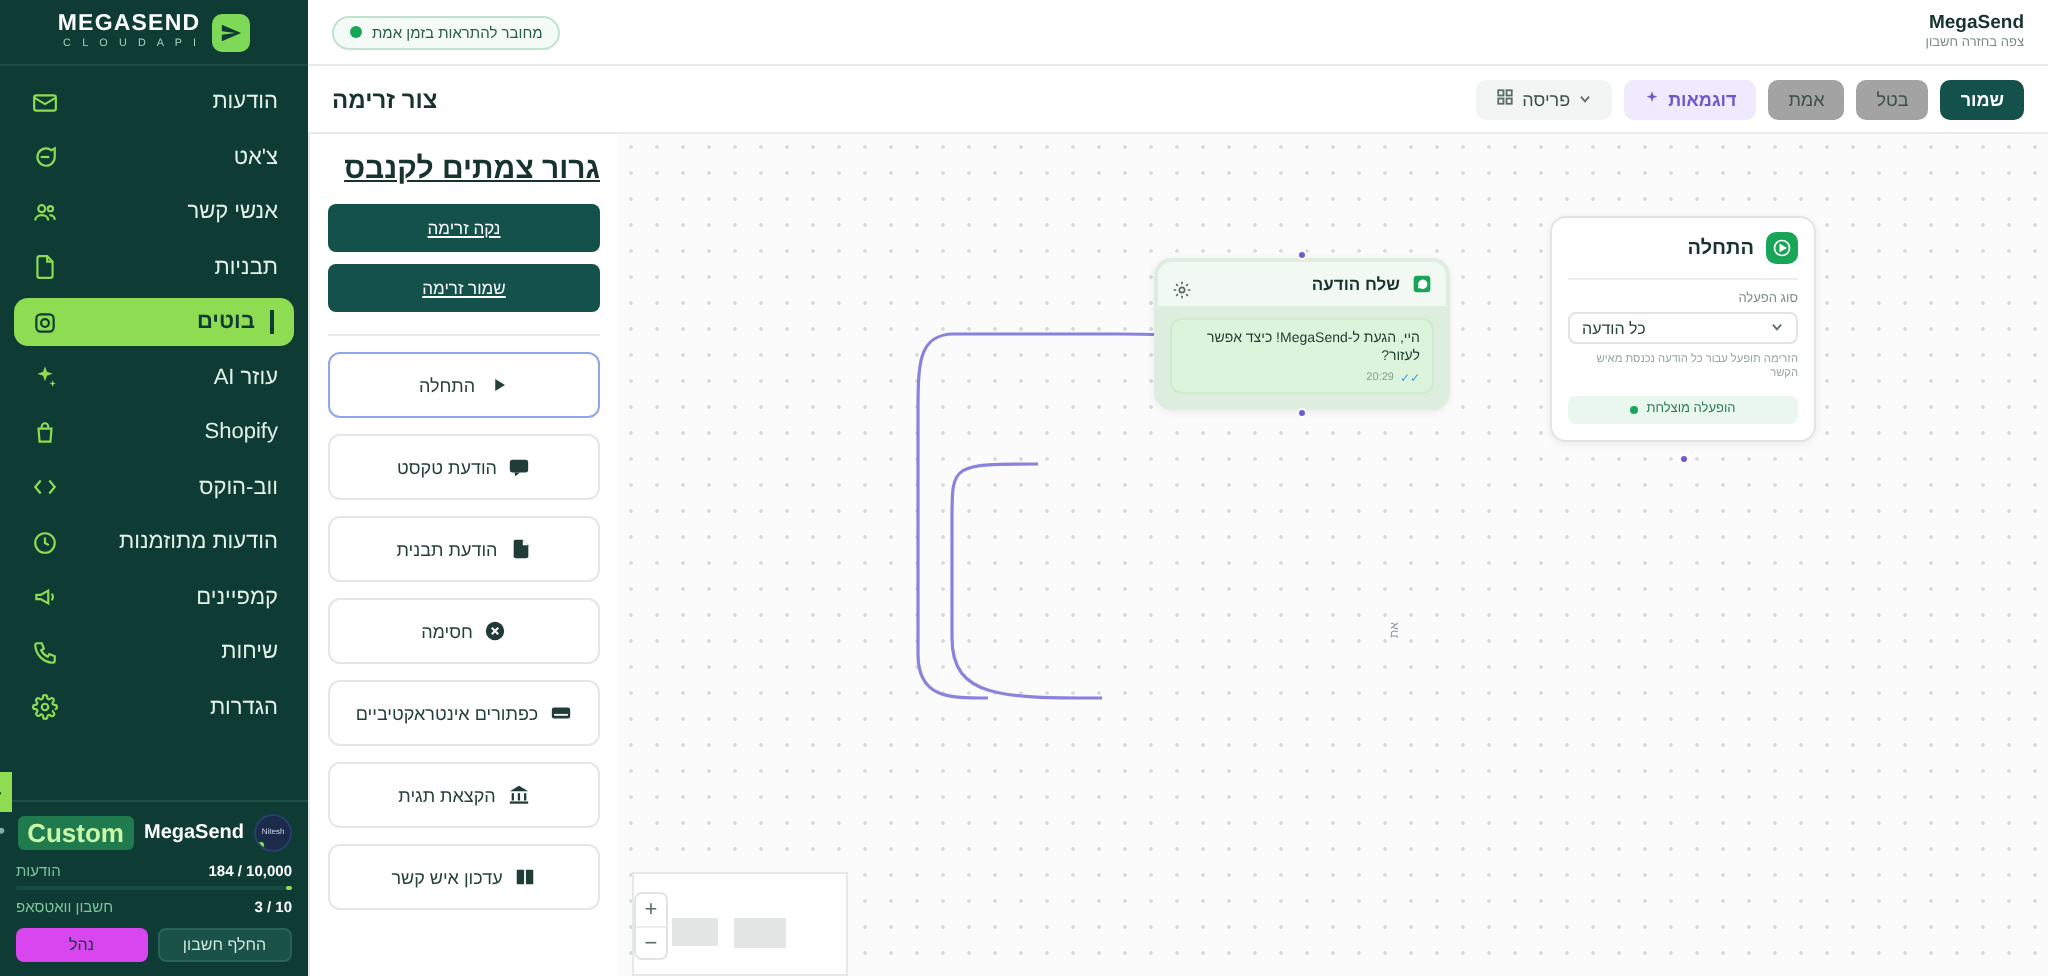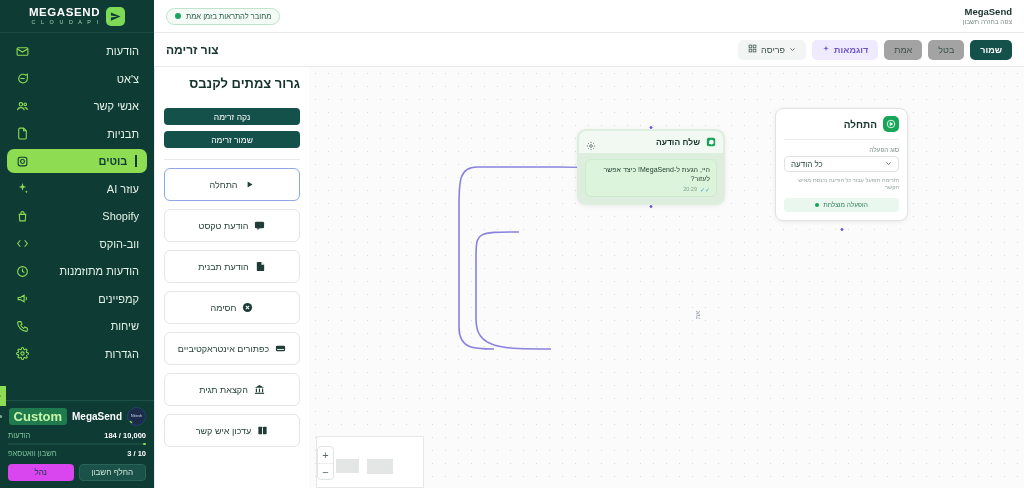--- a/index.html
+++ b/index.html
@@ -150,25 +150,25 @@
   .content { flex: 1 1 auto; display: flex; flex-direction: row-reverse; min-height: 0; }
 
   
   .palette {
     width: 155px; flex: none; background: #ffffff;
     border-left: 1px solid #e7eaea;
     display: flex; flex-direction: column;
     padding: 9px 9px 0 9px;
     overflow: hidden;
   }
-  .pal-title { font-size: 13px; font-weight: bold; color: #17332d; margin-bottom: 17px; text-align: right; }
+  .pal-title { font-size: 15px; font-weight: bold; color: #17332d; margin-bottom: 9px; text-align: right; text-decoration: underline; }
   .pal-action {
-    height: 17px; border-radius: 4px; background: #14514a; color: #ffffff;
+    height: 24px; border-radius: 4px; background: #14514a; color: #ffffff;
     display: flex; align-items: center; justify-content: center;
-    font-size: 8.5px; margin-bottom: 6px; cursor: pointer;
+    font-size: 8.5px; margin-bottom: 6px; cursor: pointer; text-decoration: underline;
   }
   .pal-divider { height: 1px; background: #e7eaea; margin: 5px 0 8px 0; }
   .pal-item {
     height: 33px; border: 1px solid #e3e7e7; border-radius: 6px;
     display: flex; align-items: center; justify-content: center;
     gap: 6px; margin-bottom: 8px; background: #ffffff; cursor: pointer;
     flex: none;
   }
   .pal-item.start { border: 1.3px solid #8fa7e8; }
   .pal-item-label { font-size: 9px; color: #24403a; }

